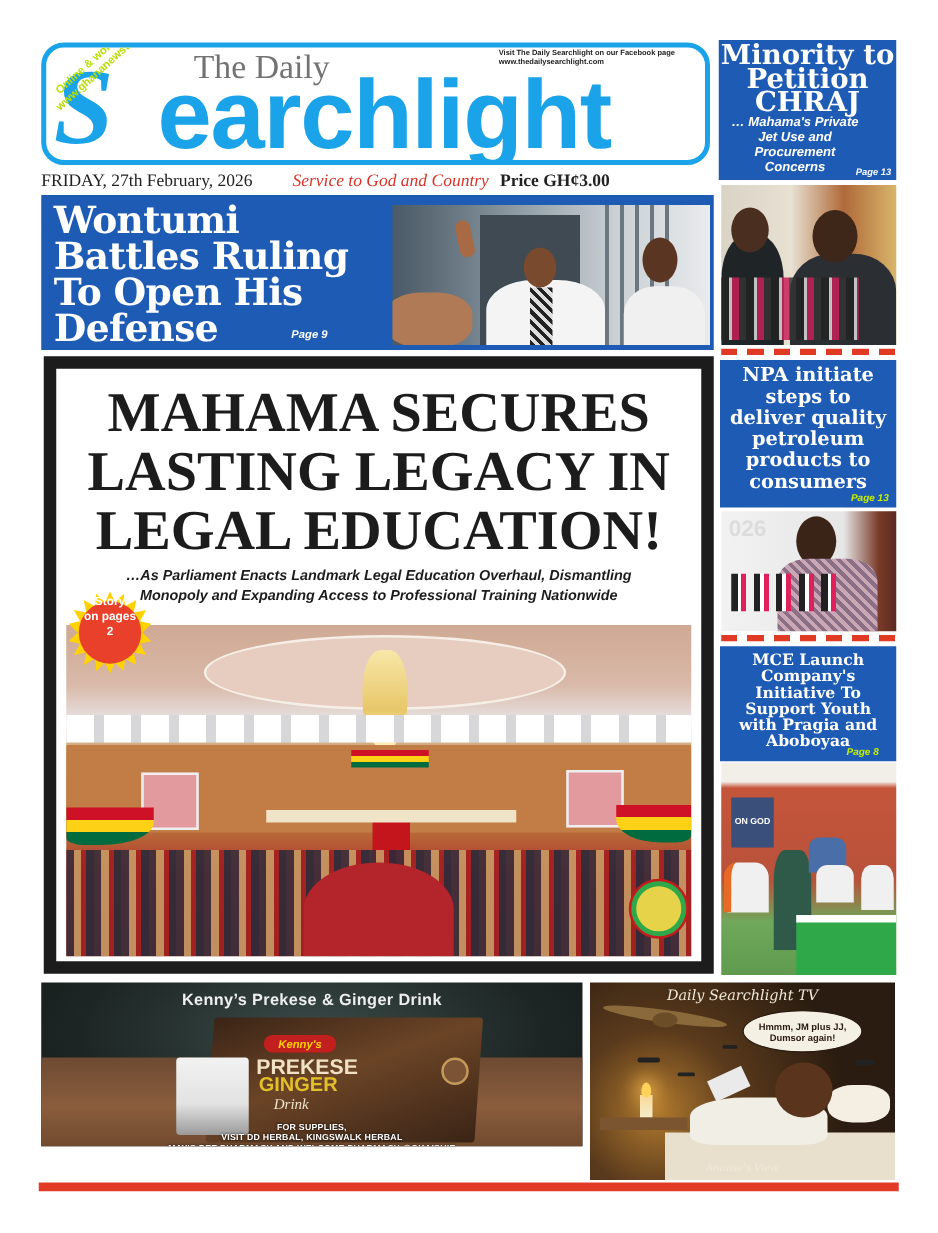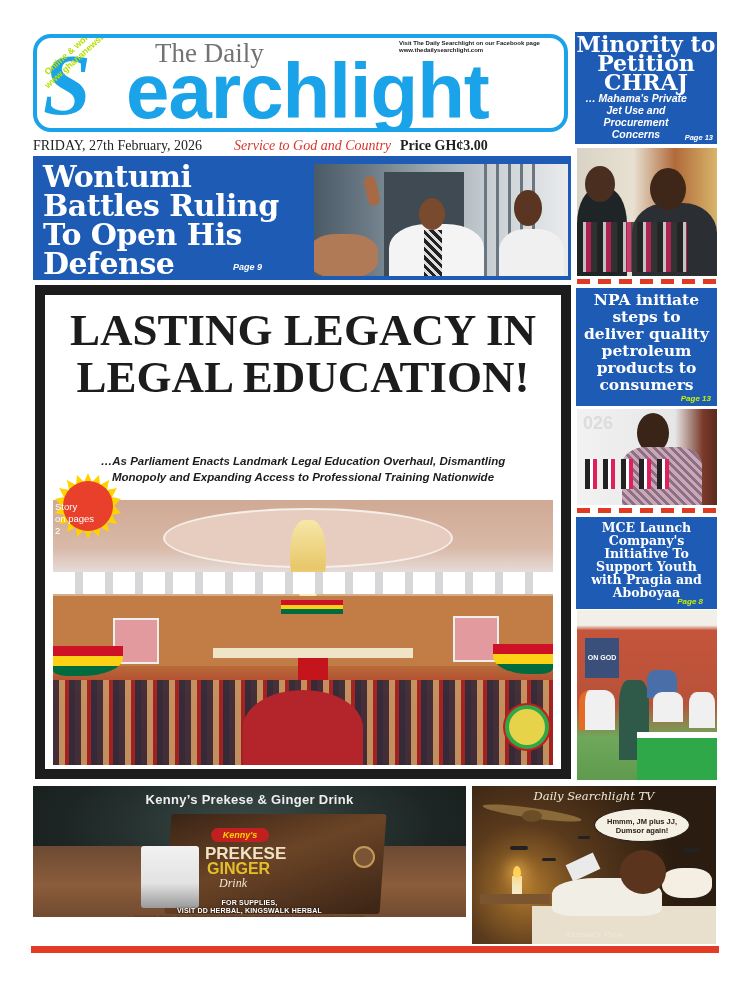--- a/index.html
+++ b/index.html
@@ -94,22 +94,22 @@
       font-style: italic; font-weight: bold; font-size: 11.5px; line-height: 16px; color: #1c1c1c;
     }
     .parliament {
       position: absolute; left: 8px; top: 205px; width: 500px; height: 265px; overflow: hidden;
       background: linear-gradient(180deg, #cfa994 0%, #d9b9a8 18%, #e9e6e8 30%, #c4873f 40%, #b9773b 60%, #b0302b 75%, #8e2622 100%);
     }
     .starburst {
       position: absolute; left: 10px; top: 178px; width: 66px; height: 66px; z-index: 5;
     }
     .starburst .burst-text {
-      position: absolute; left: 0; top: 28px; width: 66px; 
-      font-size: 9.5px; line-height: 12px; color: #fff;
+      position: absolute; left: 0; top: 3px; width: 66px; text-align: center;
+      font-size: 9.5px; line-height: 12px; color: #fff; font-weight: bold;
     }
 
     
     .ad-kenny {
       position: absolute; left: 33px; top: 786px; width: 433px; height: 131px; overflow: hidden;
       background: radial-gradient(ellipse at 50% 30%, #3a4a48 0%, #1d2624 60%, #141a19 100%);
     }
     .ad-kenny .table {
       position: absolute; left: 0; top: 60px; width: 433px; height: 98px;
       background: linear-gradient(180deg, #6d4a32 0%, #8a5d3c 40%, #5c3a24 100%);
@@ -270,20 +270,21 @@
   <div style="position:absolute;left:42px;top:70px;width:30px;height:80px;background:#2f5a4a;border-radius:30% 30% 0 0;"></div>
   <div style="position:absolute;left:70px;top:60px;width:30px;height:28px;background:#4a6fa8;border-radius:30% 30% 0 0;"></div>
   <div style="position:absolute;left:76px;top:82px;width:30px;height:30px;background:#f0f0f0;border-radius:30% 30% 0 0;"></div>
   <div style="position:absolute;left:112px;top:82px;width:26px;height:36px;background:#f0f0f0;border-radius:30% 30% 0 0;"></div>
   <div style="position:absolute;left:60px;top:122px;width:80px;height:48px;background:#2fa84a;border-top:6px solid #ffffff;"></div>
 </div>
 
 <div class="main-frame">
   <div class="main-inner">
     <div class="main-headline">
+      <div>MAHAMA SECURES</div>
       <div>LASTING LEGACY IN</div>
       <div>LEGAL EDUCATION!</div>
     </div>
     <div class="main-sub">
       <div>…As Parliament Enacts Landmark Legal Education Overhaul, Dismantling</div>
       <div>Monopoly and Expanding Access to Professional Training Nationwide</div>
     </div>
 
     <div class="parliament">
 

